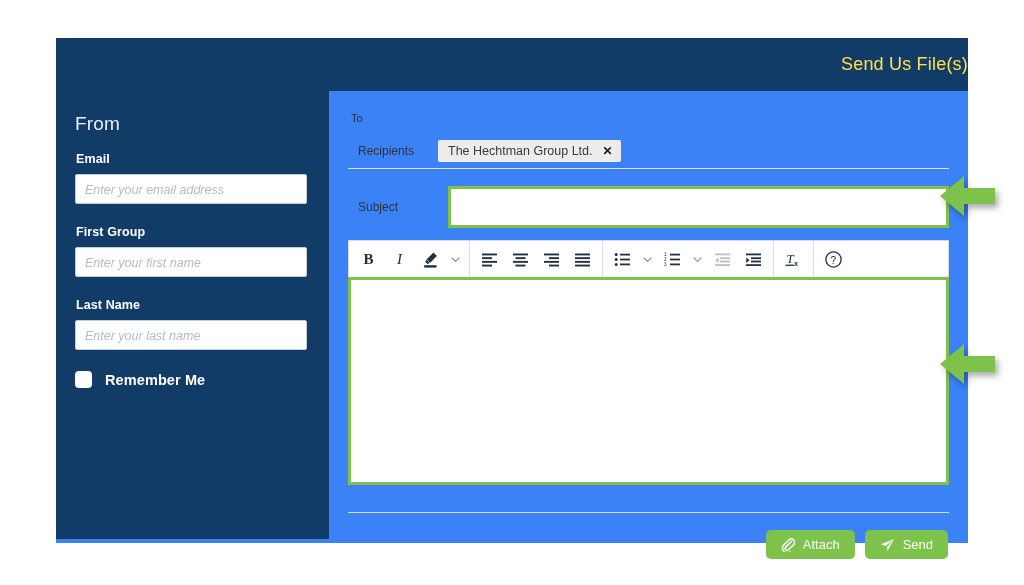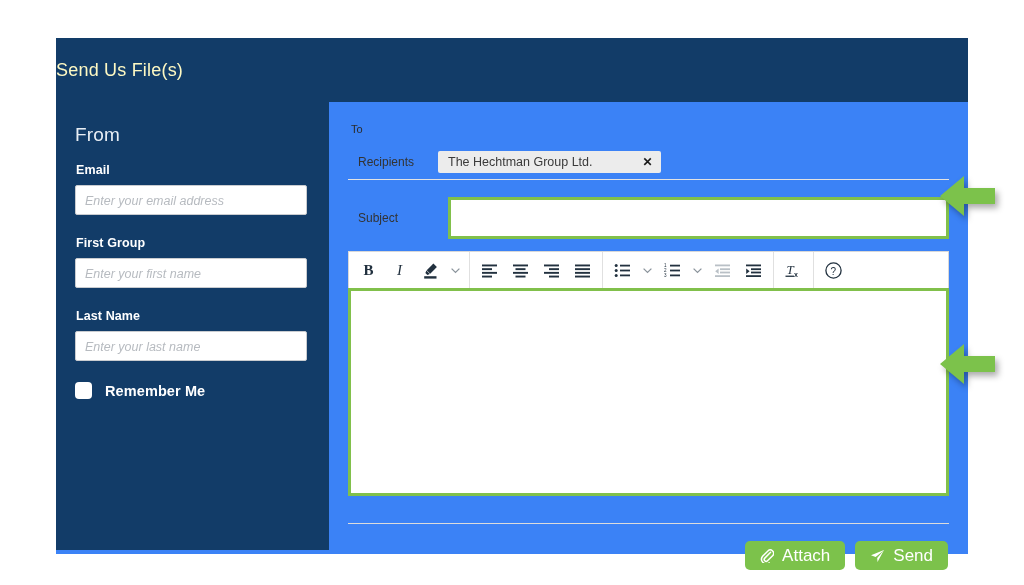--- a/index.html
+++ b/index.html
@@ -19,26 +19,26 @@
   #app {
     position: absolute;
     left: 56px;
     top: 38px;
     width: 912px;
     height: 505px;
   }
 
   
   .header {
-    height: 64px;
+    height: 53px;
     background: #123C68;
-    color: #fef9c3;
-    display: flex;
-    align-items: center;
-    justify-content: flex-start;
+    color: #fde047;
+    display: flex;
+    align-items: center;
+    justify-content: flex-end;
     font-size: 18px;
     letter-spacing: .2px;
   }
 
   
   .body-split {
     display: flex;
     align-items: flex-start;
     height: 452px;
     background: #3b82f6;
@@ -142,21 +142,20 @@
   }
   .chip {
     display: inline-flex;
     align-items: center;
     background: #ececec;
     color: #3a3a3a;
     font-size: 12.5px;
     padding: 4px 8px 4px 10px;
     border-radius: 2px;
     margin-left: 8px;
-    gap: 40px;
   }
   .chip-x {
     font-weight: bold;
     font-size: 12px;
     margin-left: 10px;
     color: #1a1a1a;
     cursor: pointer;
   }
 
   
@@ -248,21 +247,21 @@
   .btn {
     background: #7cc24b;
     color: #ffffff;
     border: none;
     border-radius: 5px;
     height: 29px;
     padding: 0 15px;
     display: inline-flex;
     align-items: center;
     gap: 8px;
-    font-size: 17px;
+    font-size: 13px;
     font-family: "Liberation Sans", sans-serif;
     cursor: pointer;
   }
   .btn svg { display: block; }
 
   
   .arrow {
     position: absolute;
     width: 58px;
     height: 44px;

